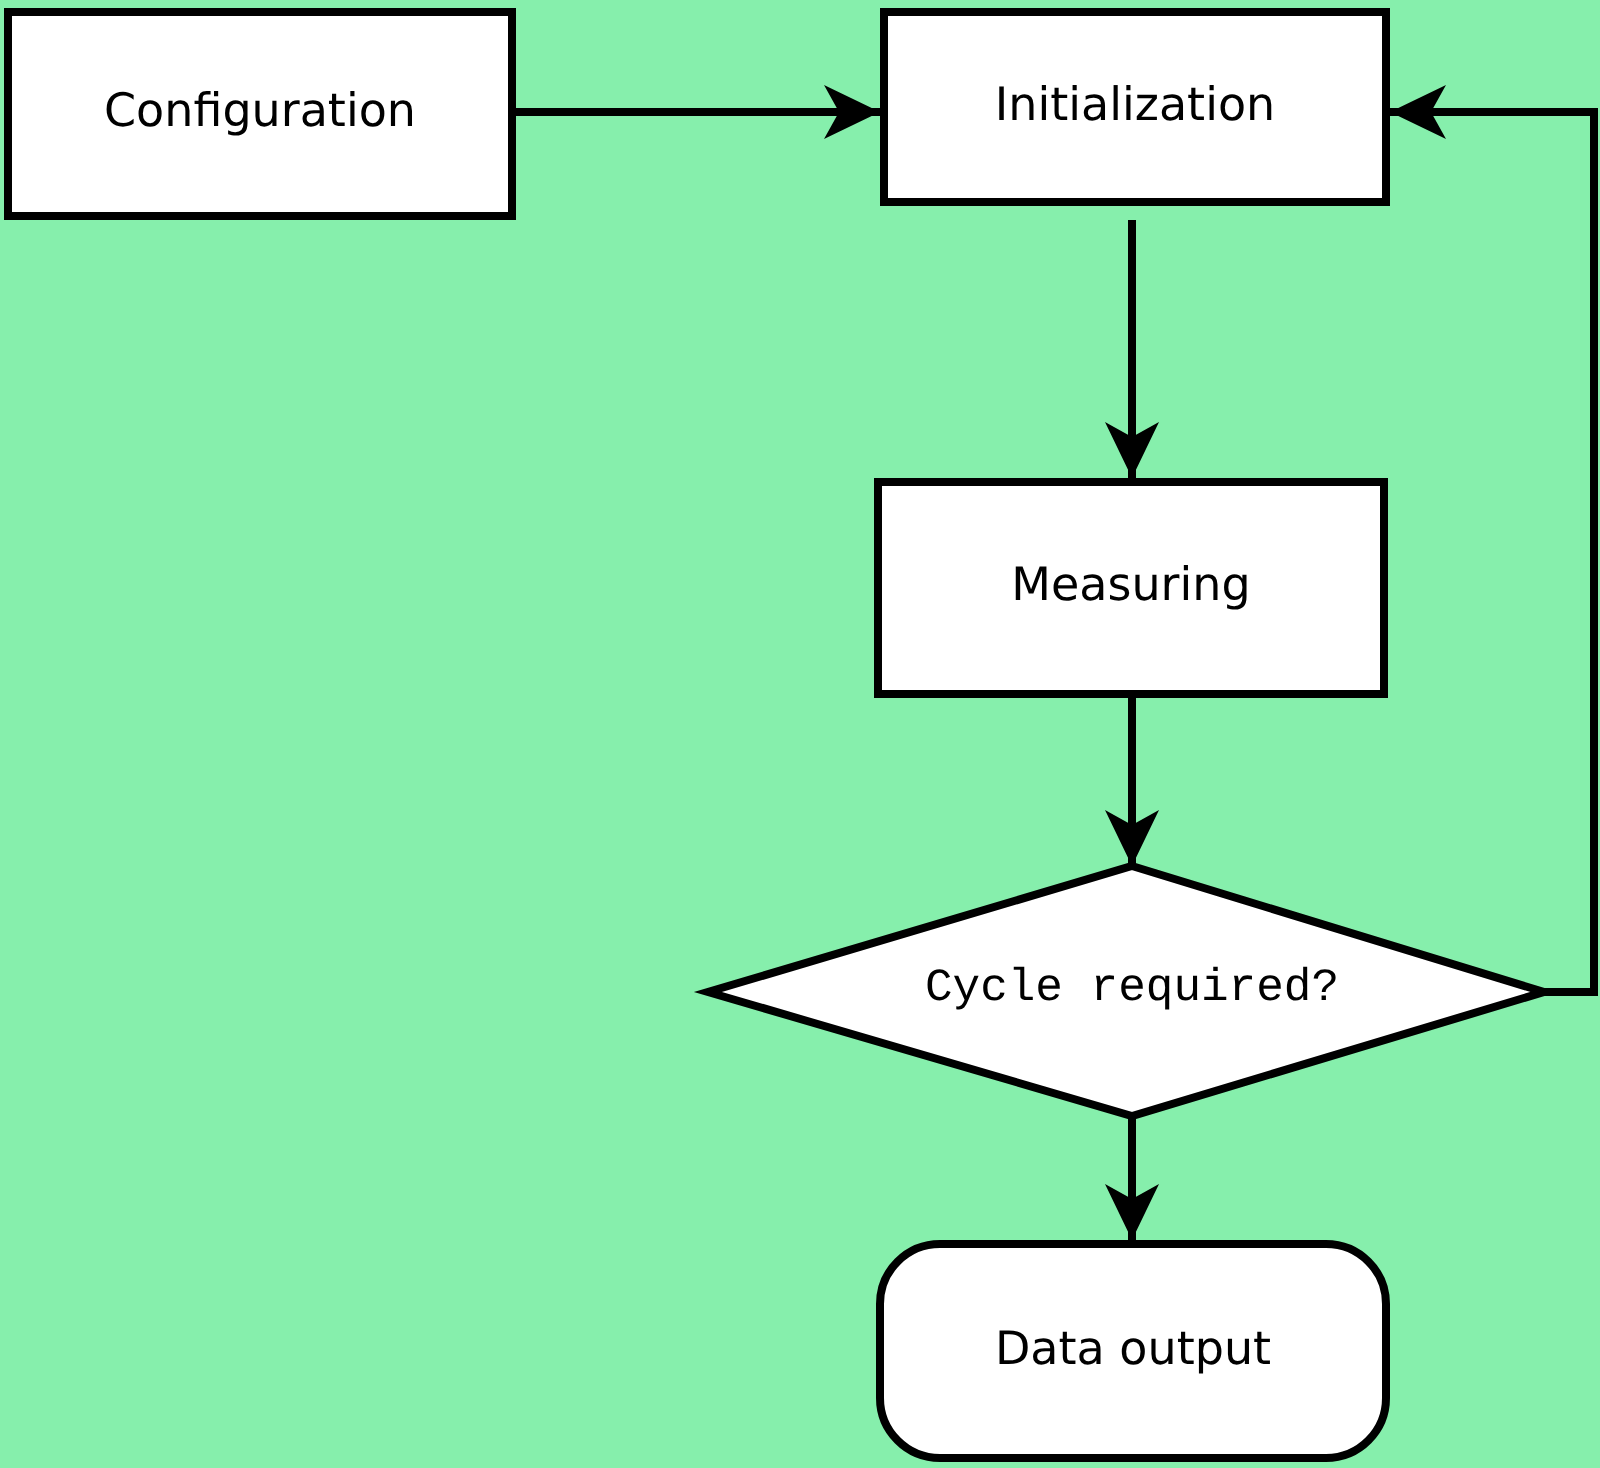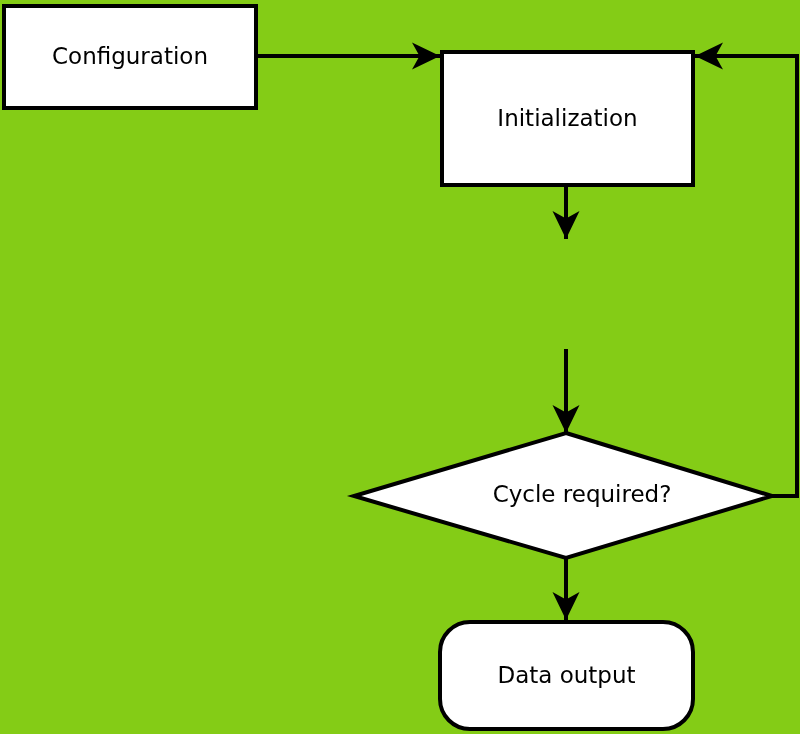--- a/index.html
+++ b/index.html
@@ -4,21 +4,21 @@
 <style>
   html, body {
     margin: 0;
     padding: 0;
     background: #ffffff;
   }
   .canvas {
     position: relative;
     width: 800px;
     height: 734px;
-    background: #84cc16;
+    background: #86efac;
     font-family: "DejaVu Sans", "Liberation Sans", sans-serif;
     color: #000000;
     overflow: hidden;
   }
   .connectors {
     position: absolute;
     left: 0;
     top: 0;
     width: 800px;
     height: 734px;
@@ -29,32 +29,33 @@
     border: 4px solid #000000;
     background: #ffffff;
     display: flex;
     align-items: center;
     justify-content: center;
     font-size: 23px;
     line-height: 1.2;
     white-space: nowrap;
   }
   #node-configuration { left: 2px;   top: 4px;   width: 256px; height: 106px; }
-  #node-initialization{ left: 440px; top: 4px;   width: 255px; height: 137px; margin-top: 46px; }
+  #node-initialization{ left: 440px; top: 4px;   width: 255px; height: 99px; }
   #node-measuring     { left: 437px; top: 239px; width: 257px; height: 110px; }
   #node-data-output   { left: 438px; top: 620px; width: 257px; height: 111px; border-radius: 32px; }
   .diamond-label {
     position: absolute;
-    left: 462px;
+    left: 446px;
     top: 481px;
     width: 240px;
     text-align: center;
     font-size: 23px;
     line-height: 1.2;
     white-space: nowrap;
+    font-family: Liberation Mono, monospace;
   }
 </style>
 </head>
 <body>
 
 <div class="canvas">
 
   <svg class="connectors" width="800" height="734" viewBox="0 0 800 734" xmlns="http://www.w3.org/2000/svg">
     <defs>
       <marker id="dart" markerUnits="userSpaceOnUse" markerWidth="32" markerHeight="30" refX="29" refY="15" orient="auto">
@@ -76,20 +77,23 @@
   </svg>
 
   <div class="node" id="node-configuration">
     <span>Configuration</span>
   </div>
 
   <div class="node" id="node-initialization">
     <span>Initialization</span>
   </div>
 
+  <div class="node" id="node-measuring">
+    <span>Measuring</span>
+  </div>
 
   <div class="diamond-label">Cycle required?</div>
 
   <div class="node" id="node-data-output">
     <span>Data output</span>
   </div>
 
 </div>
 
 </body></html>

